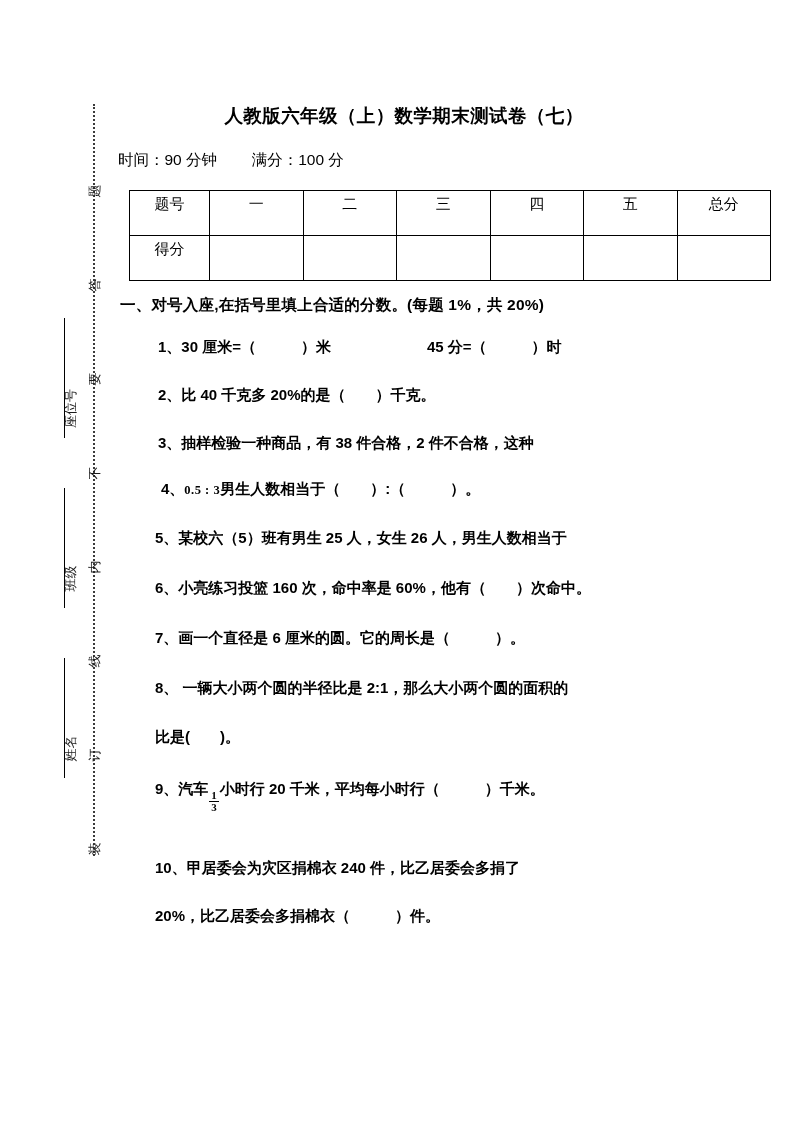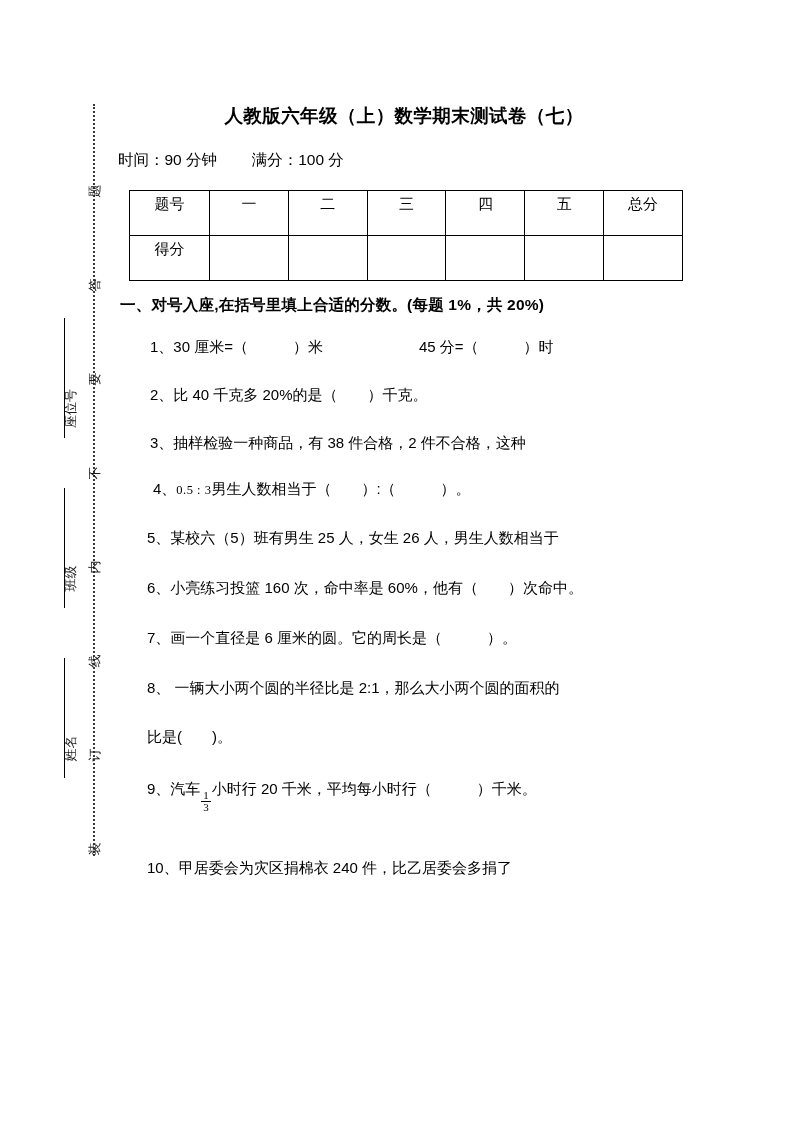--- a/index.html
+++ b/index.html
@@ -81,21 +81,21 @@
     font-size: 15.5px;
     text-align: left;
     white-space: nowrap;
   }
   #exam-meta .meta-gap { display: inline-block; width: 26px; }
 
   
   #score-table {
     margin: 19px 0 4px 11px;
     border-collapse: collapse;
-    width: 554px;
+    width: 642px;
     table-layout: fixed;
   }
   #score-table td {
     border: 1.4px solid #000;
     height: 45px;
     font-size: 15px;
     text-align: center;
     vertical-align: top;
     padding-top: 4px;
   }
@@ -105,24 +105,25 @@
   .section-heading {
     margin: 14px 0 0 2px;
     font-size: 15.5px;
     font-weight: bold;
     letter-spacing: 0.2px;
     white-space: nowrap;
   }
 
   
   .q {
-    margin: 4px;
+    margin: 12px;
     padding-left: 28px;
     font-size: 15px;
     line-height: 1.05;
+    font-weight: bold;
   }
   .q .line { display: block; white-space: nowrap; }
   .q .line.indent { padding-left: 31px; }
   .gapA { display: inline-block; width: 96px; }
 
   .q1  { margin-top: 23px; }
   .q2  { margin-top: 32px; }
   .q3  { margin-top: 32px; }
   .q3 .line + .line { margin-top: 32px; }
   .q4  { margin-top: 31px; padding-left: 31px; }
@@ -245,16 +246,17 @@
         <span class="line"><span>比是(　　)。</span></span>
       </div>
       <div class="q q9">
         <span class="line"><span>9、汽车</span><span class="frac">
             <span class="num">1</span>
             <span class="den">3</span>
           </span><span>小时行 20 千米，平均每小时行（　　　）千米。</span></span>
       </div>
       <div class="q q10">
         <span class="line"><span>10、甲居委会为灾区捐棉衣 240 件，比乙居委会多捐了</span></span>
+        <span class="line"><span>20%，比乙居委会多捐棉衣（　　　）件。</span></span>
       </div>
     </div>
 
 </div>
 
 </body></html>

